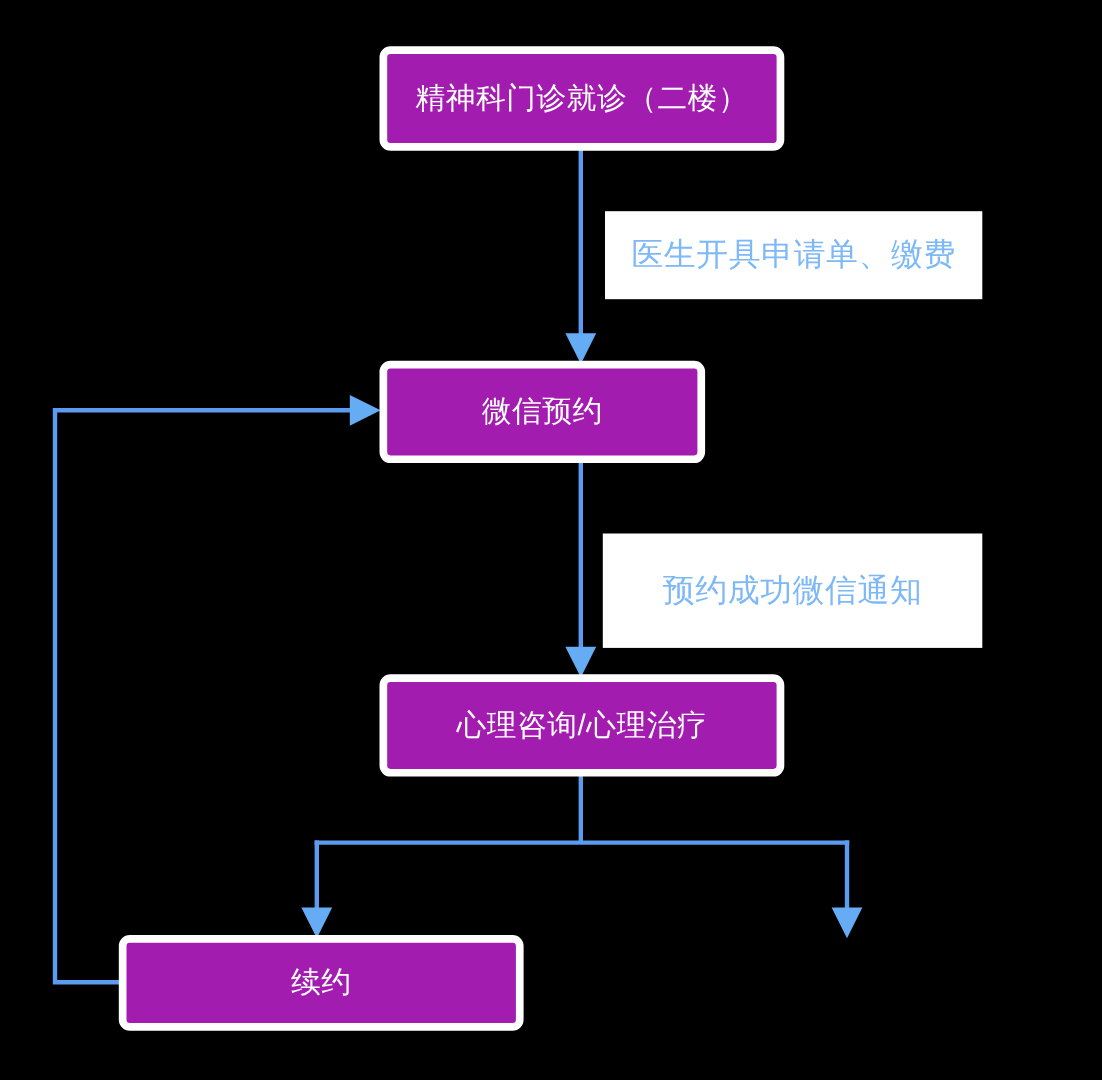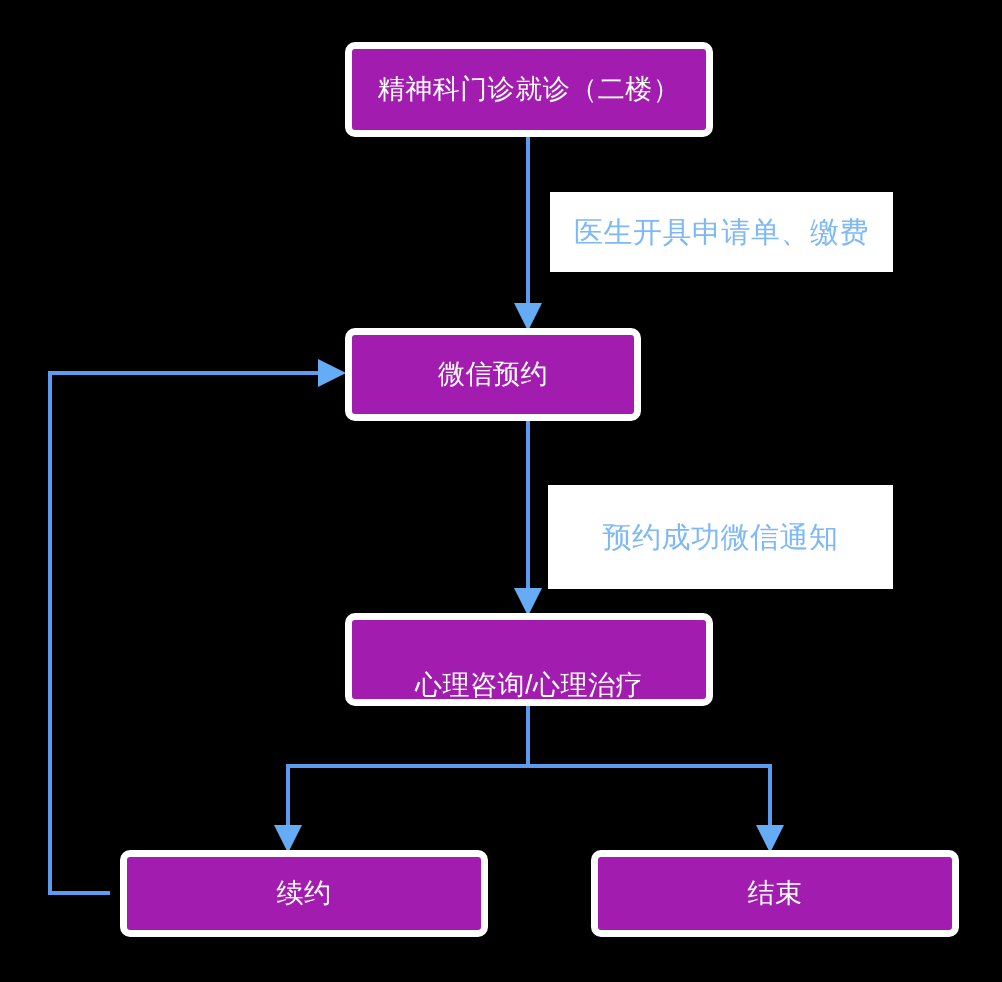--- a/index.html
+++ b/index.html
@@ -107,31 +107,28 @@
   </svg>
 
   <div class="node" style="left:345px; top:42px; width:368px; height:95px;">
     <span class="node-label">精神科门诊就诊（二楼）</span>
   </div>
 
   <div class="node" style="left:345px; top:328px; width:296px; height:93px;">
     <span class="node-label">微信预约</span>
   </div>
 
-  <div class="node" style="left:345px; top:613px; width:368px; height:93px;align-items:flex-end;">
+  <div class="node" style="left:345px; top:613px; width:368px; height:93px;">
     <span class="node-label">心理咨询/心理治疗</span>
   </div>
 
-  <div class="node" style="left:108px; top:850px; width:368px; height:87px;margin-left:12px;">
+  <div class="node" style="left:108px; top:850px; width:368px; height:87px;">
     <span class="node-label">续约</span>
   </div>
 
-  <div class="node" style="left:591px; top:850px; width:368px; height:87px;">
-    <span class="node-label">结束</span>
-  </div>
 
   <div class="edge-label" style="left:550px; top:192px; width:343px; height:80px;">
     <span class="edge-label-text">医生开具申请单、缴费</span>
   </div>
 
   <div class="edge-label" style="left:548px; top:485px; width:345px; height:104px;">
     <span class="edge-label-text">预约成功微信通知</span>
   </div>
 
 </div>

